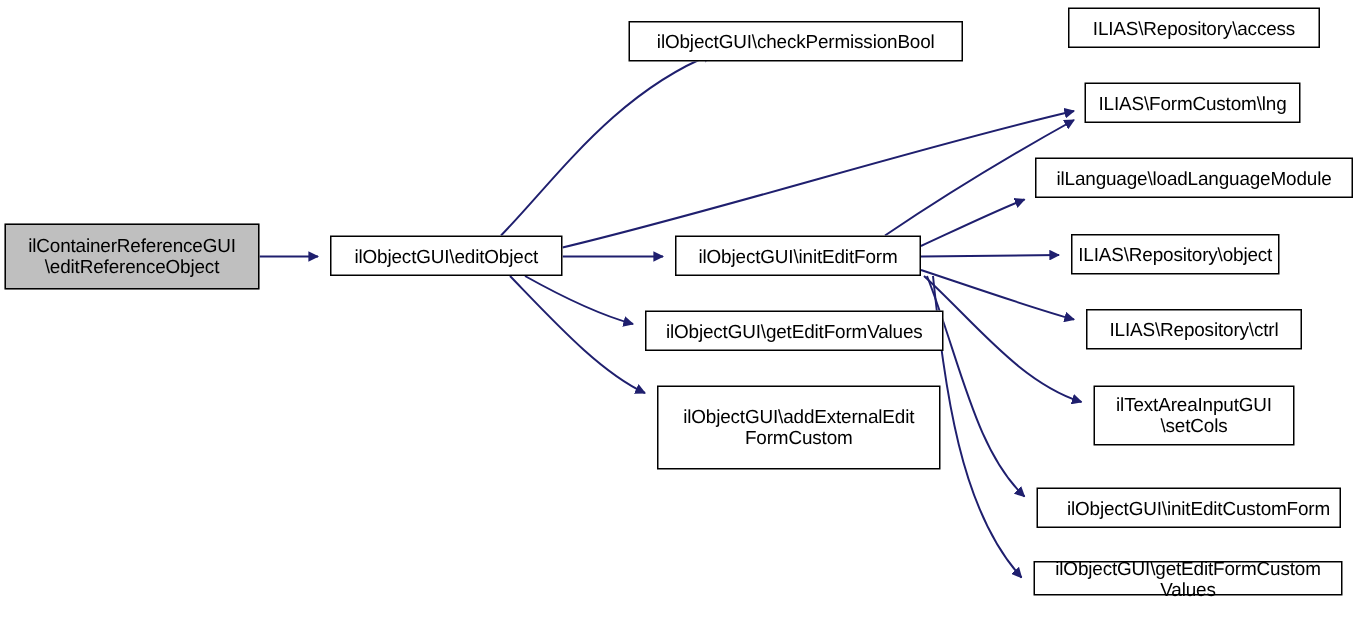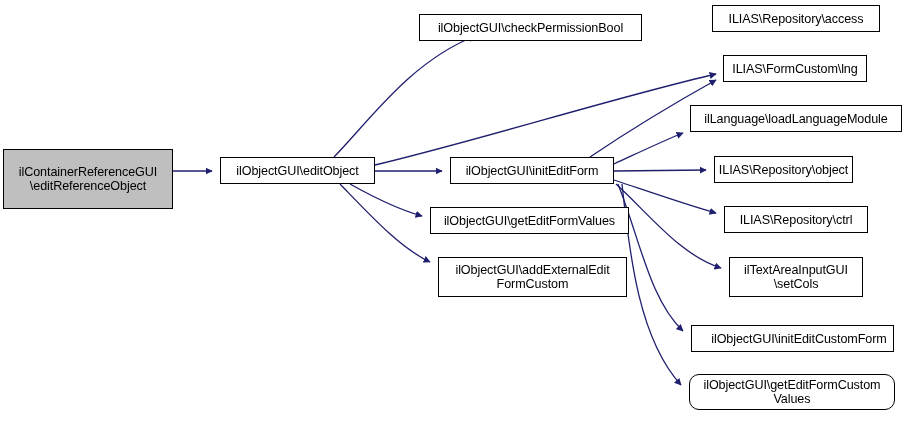--- a/index.html
+++ b/index.html
@@ -68,32 +68,32 @@
         <path d="M 590,157 C 630,130 680,100 716,80" fill="none" stroke="#1f1f6e" stroke-width="1.3" marker-end="url(#arrow)"></path>
         <path d="M 614,164 C 640,152 665,140 683,133" fill="none" stroke="#1f1f6e" stroke-width="1.3" marker-end="url(#arrow)"></path>
         <path d="M 614,171 L 706,170" fill="none" stroke="#1f1f6e" stroke-width="1.3" marker-end="url(#arrow)"></path>
         <path d="M 614,180 C 650,192 690,206 716,213" fill="none" stroke="#1f1f6e" stroke-width="1.3" marker-end="url(#arrow)"></path>
         <path d="M 616,184 C 650,215 680,255 721,268" fill="none" stroke="#1f1f6e" stroke-width="1.3" marker-end="url(#arrow)"></path>
         <path d="M 618,184 C 640,240 650,300 683,331" fill="none" stroke="#1f1f6e" stroke-width="1.3" marker-end="url(#arrow)"></path>
         <path d="M 622,184 C 630,260 640,340 681,385" fill="none" stroke="#1f1f6e" stroke-width="1.3" marker-end="url(#arrow)"></path>
       </g>
   </svg>
   <div id="nodes-group">
-      <div class="graph-node highlight" style="left: 3px; top: 149px; width: 170px; height: 60px;"><span class="node-label">ilContainerReferenceGUI
+      <div class="graph-node highlight" style="left: 3px; top: 149px; width: 170px; height: 44px;"><span class="node-label">ilContainerReferenceGUI
 \editReferenceObject</span></div>
       <div class="graph-node" style="left: 220px; top: 157px; width: 155px; height: 27px;"><span class="node-label">ilObjectGUI\editObject</span></div>
       <div class="graph-node" style="left: 419px; top: 14px; width: 223px; height: 27px;"><span class="node-label">ilObjectGUI\checkPermissionBool</span></div>
       <div class="graph-node" style="left: 712px; top: 5px; width: 168px; height: 27px;"><span class="node-label">ILIAS\Repository\access</span></div>
       <div class="graph-node" style="left: 723px; top: 55px; width: 144px; height: 27px;"><span class="node-label">ILIAS\FormCustom\lng</span></div>
       <div class="graph-node" style="left: 690px; top: 105px; width: 212px; height: 27px; justify-content: flex-end;"><span class="node-label">ilLanguage\loadLanguageModule</span></div>
       <div class="graph-node" style="left: 450px; top: 157px; width: 164px; height: 27px;"><span class="node-label">ilObjectGUI\initEditForm</span></div>
       <div class="graph-node" style="left: 714px; top: 156px; width: 139px; height: 27px;"><span class="node-label">ILIAS\Repository\object</span></div>
       <div class="graph-node" style="left: 430px; top: 207px; width: 199px; height: 27px;"><span class="node-label">ilObjectGUI\getEditFormValues</span></div>
       <div class="graph-node" style="left: 724px; top: 206px; width: 144px; height: 27px;"><span class="node-label">ILIAS\Repository\ctrl</span></div>
-      <div class="graph-node" style="left: 438px; top: 257px; width: 189px; height: 40px;"><span class="node-label">ilObjectGUI\addExternalEdit
+      <div class="graph-node" style="left: 438px; top: 257px; width: 189px; height: 56px;"><span class="node-label">ilObjectGUI\addExternalEdit
 FormCustom</span></div>
       <div class="graph-node" style="left: 729px; top: 257px; width: 134px; height: 40px;"><span class="node-label">ilTextAreaInputGUI
 \setCols</span></div>
       <div class="graph-node" style="left: 691px; top: 325px; width: 203px; height: 27px; padding-left: 13px;"><span class="node-label">ilObjectGUI\initEditCustomForm</span></div>
-      <div class="graph-node" style="left: 689px; top: 374px; width: 206px; height: 36px; border-radius: 10px;"><span class="node-label">ilObjectGUI\getEditFormCustom
+      <div class="graph-node" style="left: 689px; top: 374px; width: 206px; height: 23px;"><span class="node-label">ilObjectGUI\getEditFormCustom
 Values</span></div>
     </div>
 </div>
 
 </body></html>

